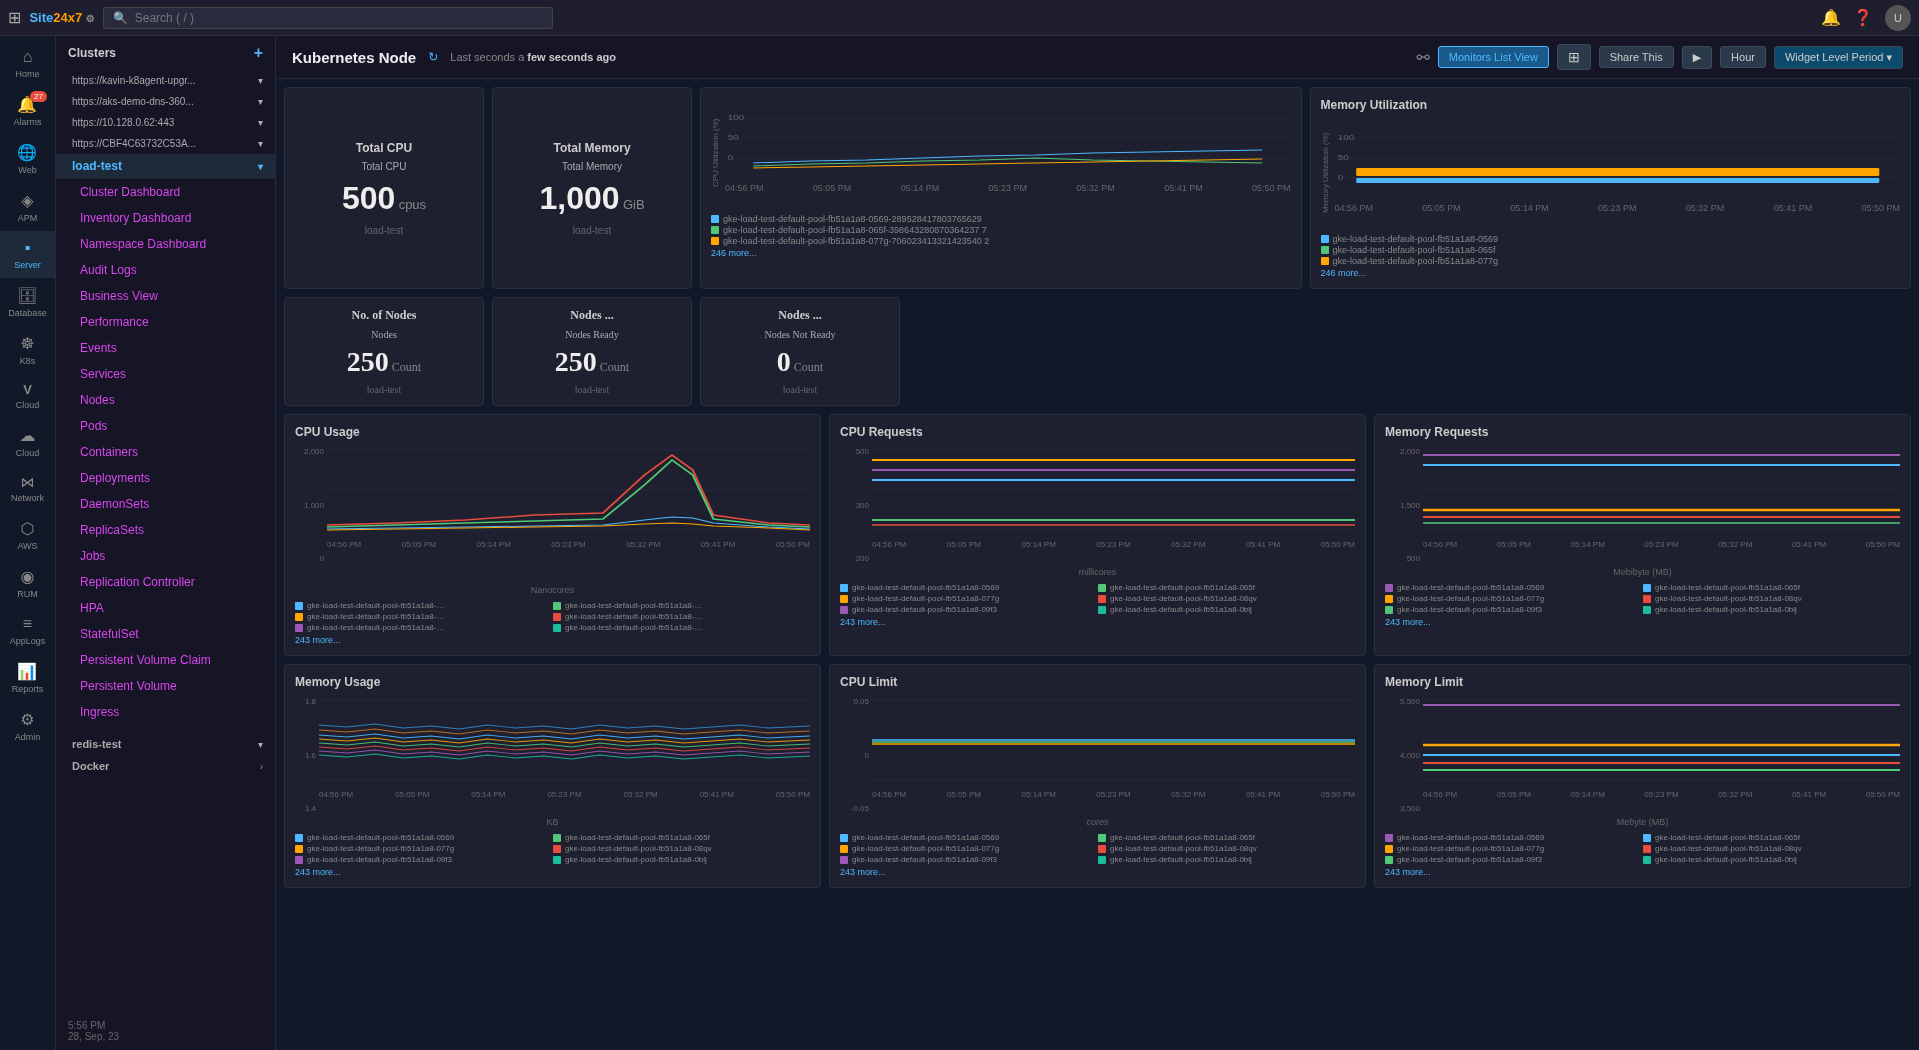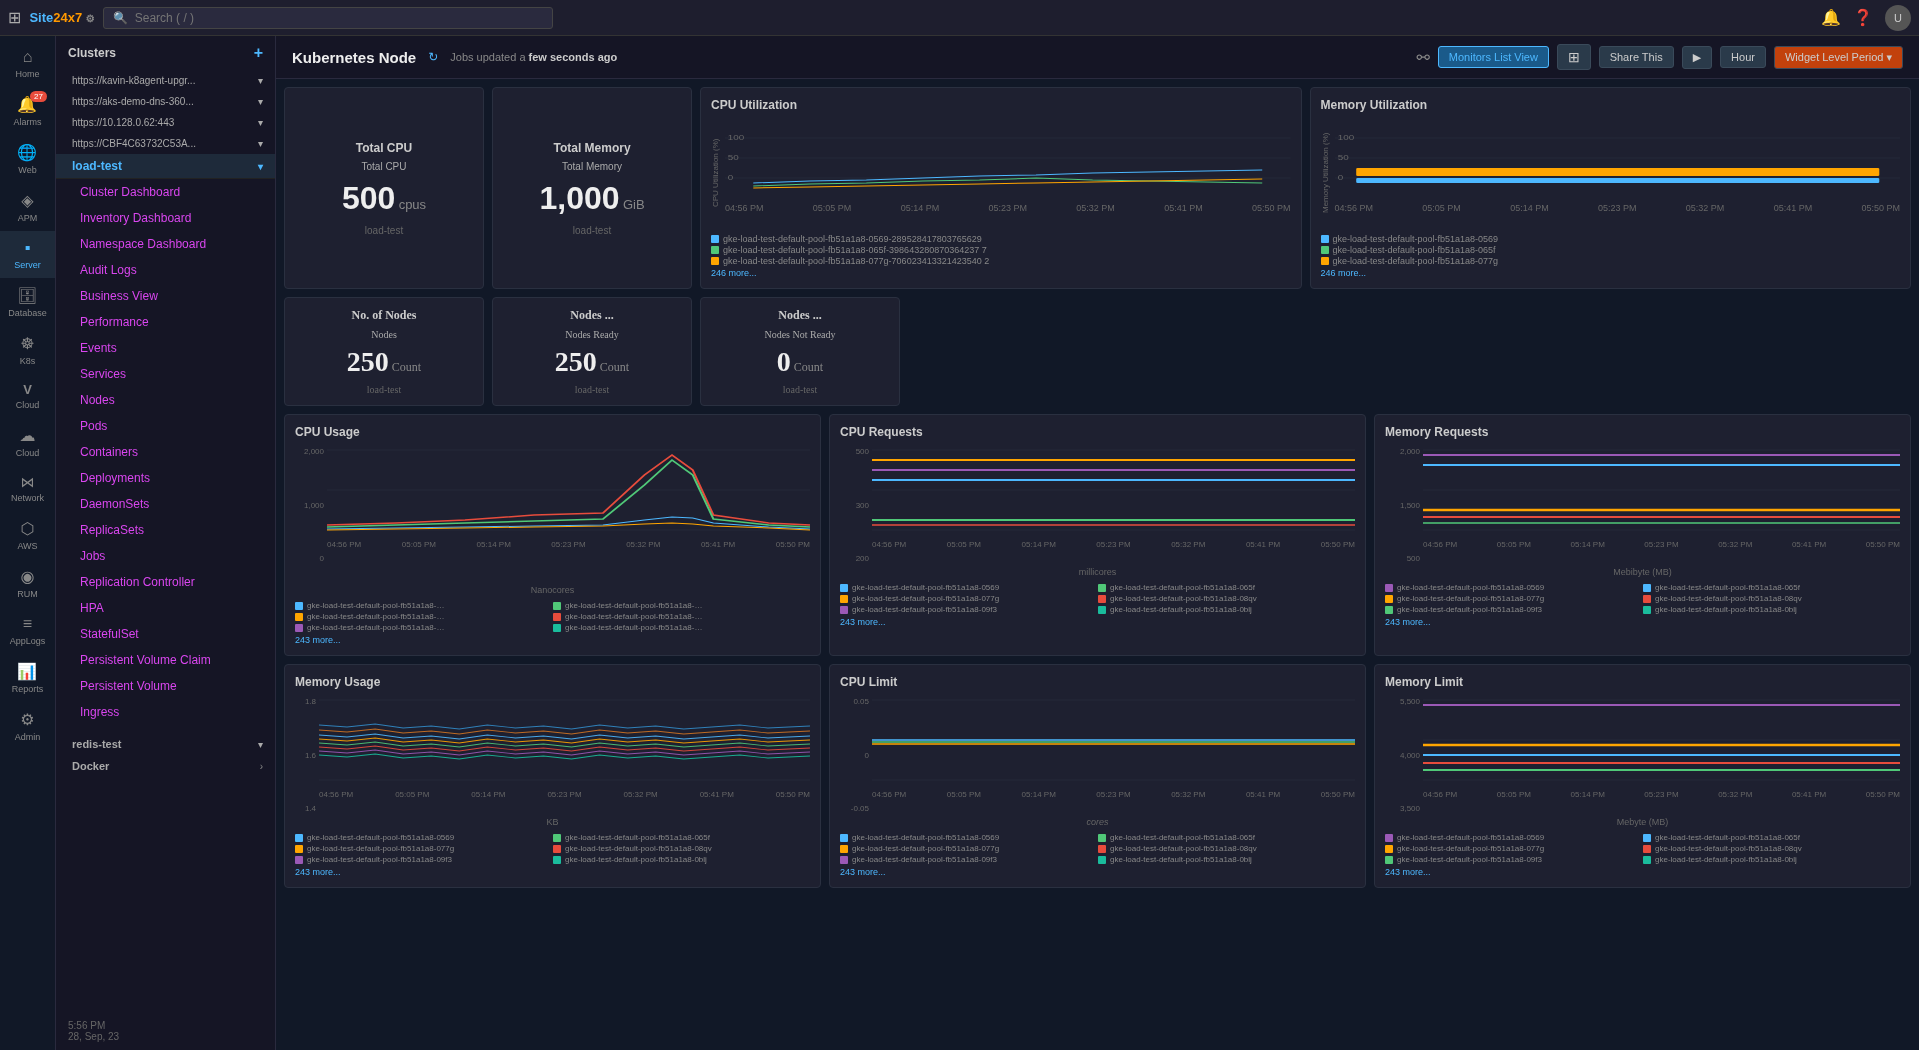--- a/index.html
+++ b/index.html
@@ -28,21 +28,21 @@
     .add-btn { color: #4db8ff; font-size: 16px; cursor: pointer; }
 
     
     .main-content { flex: 1; display: flex; flex-direction: column; overflow: hidden; background: #111827; }
     .main-header { display: flex; align-items: center; padding: 8px 16px; background: #151525; border-bottom: 1px solid #2a2a3e; gap: 12px; }
     .main-title { font-size: 15px; font-weight: 600; color: #eee; }
     .refresh-icon { color: #4db8ff; cursor: pointer; }
     .main-header-right { margin-left: auto; display: flex; align-items: center; gap: 8px; }
     .btn-header { background: #2a3a4a; border: 1px solid #3a4a5a; color: #ccc; padding: 4px 10px; border-radius: 3px; cursor: pointer; font-size: 11px; display: flex; align-items: center; gap: 4px; }
     .btn-header.active { background: #1a5a8a; border-color: #4db8ff; color: #4db8ff; }
-    .btn-period { background: #c2410c; border: 1px solid #3a4a5a; color: #ccc; padding: 4px 10px; border-radius: 3px; cursor: pointer; font-size: 11px; }
+    .btn-period { background: #0c4a6e; border: 1px solid #3a4a5a; color: #ccc; padding: 4px 10px; border-radius: 3px; cursor: pointer; font-size: 11px; }
 
     .widget { background: #1e2030; border: 1px solid #2a3040; border-radius: 4px; padding: 10px; }
     .widget-title { font-size: 12px; color: #ccc; font-weight: 600; margin-bottom: 6px; }
     .chart-labels { display: flex; justify-content: space-between; font-size: 9px; color: #666; margin-top: 2px; }
     .legend-list { margin-top: 6px; font-size: 9px; color: #888; }
     .legend-item { display: flex; align-items: center; gap: 4px; margin-bottom: 1px; }
     .legend-dot { width: 8px; height: 8px; border-radius: 1px; flex-shrink: 0; }
     .more-link { color: #4db8ff; font-size: 9px; cursor: pointer; margin-top: 2px; }
 
     .dashboard-container { flex: 1; overflow-y: auto; padding: 8px; }
@@ -204,21 +204,21 @@
       5:56 PM<br>28, Sep, 23
     </div>
   </div>
 
   <div class="main-content">
 
     <div class="main-header">
       <span class="main-title">Kubernetes Node</span>
       <span class="refresh-icon">↻</span>
       <span style="color:#888; font-size:11px;">
-        <span>Jobs updated a</span>
+        <span>Last seconds a</span>
         <span style="font-weight:bold; color:#ccc;">few seconds ago</span>
       </span>
       <div class="main-header-right">
         <span class="filter-icon">⚯</span>
         <button class="btn-header active">Monitors List View</button>
         <button class="btn-header" style="font-size:14px;">⊞</button>
         <button class="btn-header">Share This</button>
         <button class="btn-header">▶</button>
         <button class="btn-header">Hour</button>
         <button class="btn-period">
@@ -246,21 +246,20 @@
           <div class="widget-title">Total Memory</div>
           <div style="font-size:10px;color:#aaa;">Total Memory</div>
           <div style="margin:8px 12px;">
             <span style="font-size:32px;font-weight:bold;color:#eee;">1,000</span>
             <span style="font-size:13px;color:#888;">GiB</span>
           </div>
           <div style="font-size:10px;color:#666;">load-test</div>
         </div>
 
         <div class="widget">
-          <div class="widget-title">CPU Utilization</div>
           <div style="display:flex; height:110px; position:relative;">
             <div style="writing-mode:vertical-rl;transform:rotate(180deg);font-size:8px;color:#666;width:14px;text-align:center;">CPU Utilization (%)</div>
             <div style="flex:1; position:relative;">
               <svg viewBox="0 0 400 80" preserveAspectRatio="none" style="width:100%;height:80px;">
                 <rect width="400" height="80" fill="#1e2030"></rect>
                 <line x1="0" y1="20" x2="400" y2="20" stroke="#2a3040" stroke-width="0.5"></line>
                 <line x1="0" y1="40" x2="400" y2="40" stroke="#2a3040" stroke-width="0.5"></line>
                 <line x1="0" y1="60" x2="400" y2="60" stroke="#2a3040" stroke-width="0.5"></line>
                 <text x="2" y="22" fill="#666" font-size="7">100</text>
                 <text x="2" y="42" fill="#666" font-size="7">50</text>

